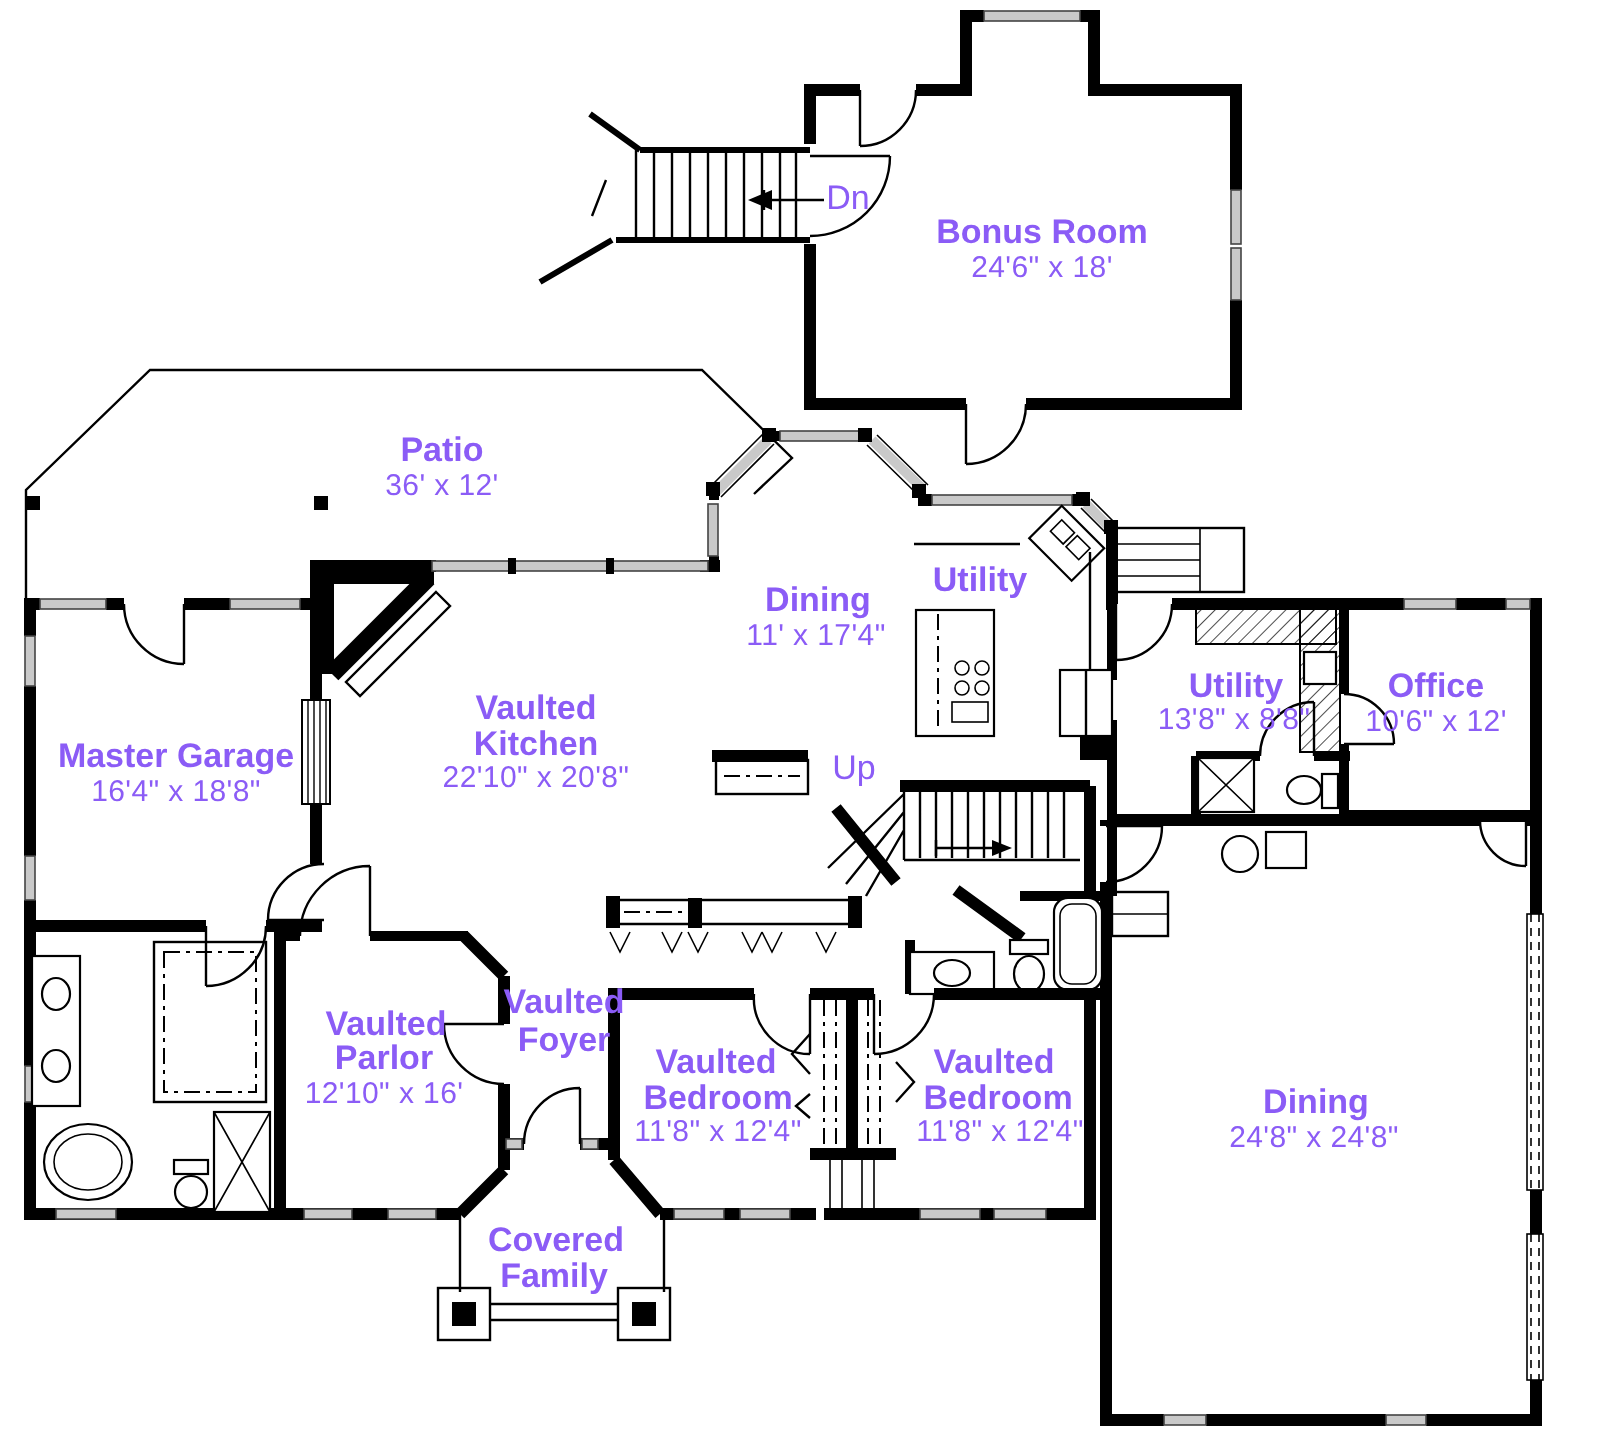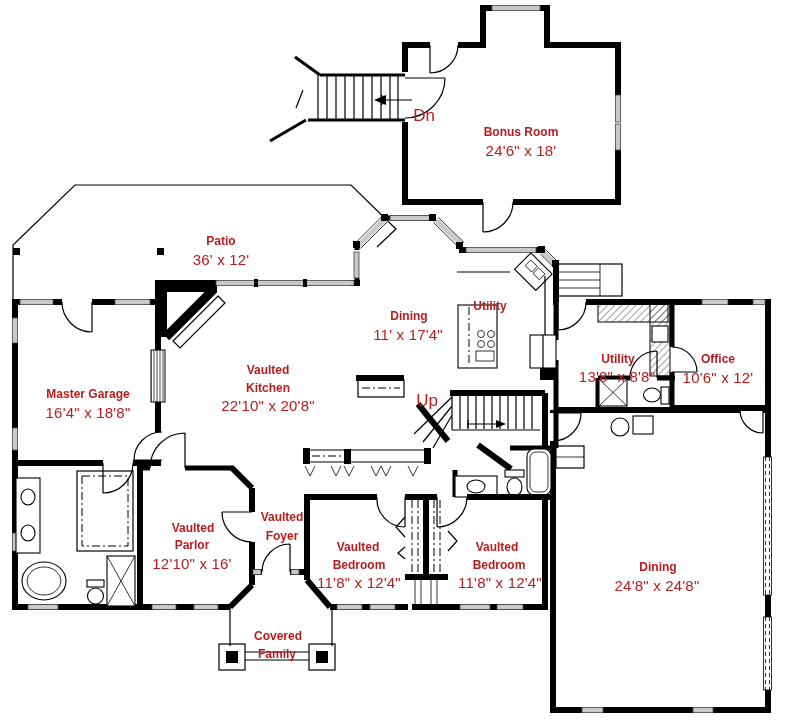--- a/index.html
+++ b/index.html
@@ -1,21 +1,21 @@
 <!DOCTYPE html>
 <html><head>
 <meta charset="utf-8">
 <style>
   html,body{margin:0;padding:0;background:#fff;}
   .plan{position:relative;width:800px;height:723px;background:#fff;overflow:hidden;
         font-family:"Liberation Sans",sans-serif;}
   .plan svg{position:absolute;left:0;top:0;}
-  .lbl{position:absolute;transform:translate(-50%,-50%);white-space:nowrap;color:#b91c1c;
-       line-height:1;margin-top:16px;}
-  .nm{font-size:12px;font-weight:700;}
+  .lbl{position:absolute;transform:translate(-50%,-50%);white-space:nowrap;color:#8b5cf6;
+       line-height:1;}
+  .nm{font-size:17px;font-weight:700;}
   .dm{font-size:15px;font-weight:400;letter-spacing:.2px;}
   .sm{font-size:17px;font-weight:400;}
   
   .w6{stroke:#000;stroke-width:6;fill:none}
   .w5{stroke:#000;stroke-width:5;fill:none}
   .w3{stroke:#000;stroke-width:3;fill:none}
   .t{stroke:#000;stroke-width:1.2;fill:none}
   .t8{stroke:#000;stroke-width:.8;fill:none}
   .win{fill:#c9c9c9;stroke:#444;stroke-width:.8}
   .winl{stroke:#c9c9c9;stroke-width:5;fill:none}

